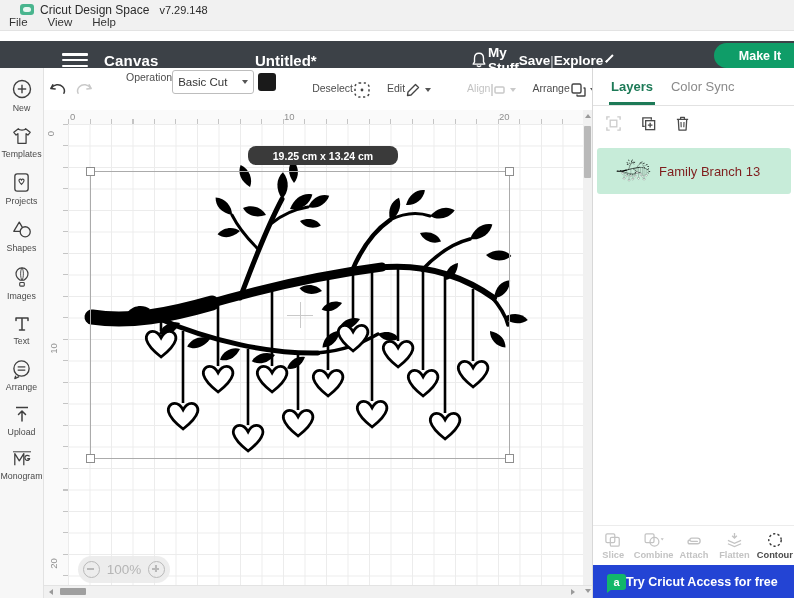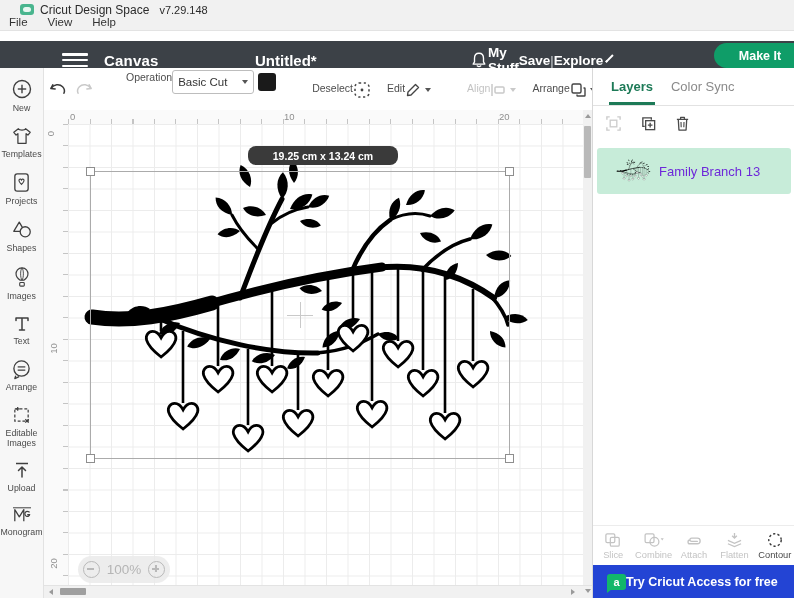--- a/index.html
+++ b/index.html
@@ -93,25 +93,25 @@
   
   .rightpanel{left:592px;top:68px;width:202px;height:530px;background:#fff;border-left:1px solid #d8d8d8;box-sizing:border-box;}
   .rp-tabs{left:0;top:0;width:202px;height:37px;border-bottom:1px solid #e2e2e2;display:flex;align-items:center;}
   .rp-tab{font-size:13px;color:#8a8a8a;margin-left:18px;cursor:pointer;height:37px;display:flex;align-items:center;position:relative;}
   .rp-tab.active{color:#1d7a57;font-weight:bold;}
   .rp-tab.active::after{content:"";position:absolute;left:-2px;right:-2px;bottom:0;height:3px;background:#1d7a57;}
   .rp-iconrow{left:0;top:37px;width:202px;height:36px;display:flex;align-items:center;gap:18px;padding-left:12px;box-sizing:border-box;}
   .rp-iconbtn{cursor:pointer;display:flex;align-items:center;}
   .layer-row{left:4px;top:80px;width:194px;height:46px;background:#c7ecd9;border-radius:3px;display:flex;align-items:center;cursor:pointer;}
   .layer-thumb{margin-left:20px;width:32px;height:22px;}
-  .layer-name{margin-left:10px;font-size:13px;color:#6d28d9;}
+  .layer-name{margin-left:10px;font-size:13px;color:#7f1d1d;}
   .blank-row{left:0;top:417px;width:202px;height:40px;background:#f3f3f3;display:flex;align-items:center;}
   .blank-thumb{margin-left:12px;width:38px;height:26px;background:#fff;border:1px solid #c9c9c9;box-sizing:border-box;}
   .blank-label{margin-left:14px;font-size:12px;color:#666;}
-  .ops-row{left:0;top:457px;width:202px;height:40px;background:#fff;border-top:1px solid #ececec;display:flex;}
+  .ops-row{left:0;top:457px;width:202px;height:40px;background:#fff;border-top:1px solid #ececec;display:flex;font-weight:bold;}
   .op-item{flex:1;display:flex;flex-direction:column;align-items:center;justify-content:center;gap:2px;cursor:pointer;}
   .op-item .op-label{font-size:9.3px;color:#c3c3c3;}
   .op-item.enabled .op-label{color:#4a4a4a;}
   .banner{left:0;top:497px;width:202px;height:33px;background:#2344d4;display:flex;align-items:center;cursor:pointer;}
   .banner-logo{margin-left:14px;width:19px;height:16px;background:#12b76a;border-radius:3px 3px 3px 0;
                color:#fff;font-size:11px;font-weight:bold;display:flex;align-items:center;justify-content:center;position:relative;}
   .banner-logo::after{content:"";position:absolute;left:0;bottom:-3px;width:0;height:0;border-top:4px solid #12b76a;border-right:5px solid transparent;}
   .banner-text{color:#ffffff;font-size:12.5px;font-weight:bold;}
   svg{overflow:visible;}
 </style>
@@ -291,28 +291,20 @@
     <span class="sb-label">Text</span>
   </div>
   <div class="sb-item">
     <svg width="21" height="20" viewBox="0 0 22 21">
         <circle cx="11" cy="10" r="8" fill="none" stroke="#3f3f3f" stroke-width="1.4"></circle>
         <path d="M5 17.5 L4 20.5 L8.5 18.5" fill="none" stroke="#3f3f3f" stroke-width="1.4" stroke-linejoin="round"></path>
         <line x1="7" y1="8.3" x2="15" y2="8.3" stroke="#3f3f3f" stroke-width="1.3"></line>
         <line x1="7" y1="11.7" x2="15" y2="11.7" stroke="#3f3f3f" stroke-width="1.3"></line>
       </svg>
     <span class="sb-label">Arrange</span>
-  </div>
-  <div class="sb-item">
-    <svg width="21" height="20" viewBox="0 0 22 21">
-        <rect x="4" y="4" width="14" height="13" fill="none" stroke="#3f3f3f" stroke-width="1.3" stroke-dasharray="3 2"></rect>
-        <path d="M7 2 L7 6 M5 4 L9 4" stroke="#3f3f3f" stroke-width="1.3"></path>
-        <path d="M15 15 L18.5 18.5 M18.5 15 L15 18.5" stroke="#3f3f3f" stroke-width="1.3"></path>
-      </svg>
-    <span class="sb-label">Editable Images</span>
   </div>
   <div class="sb-item">
     <svg width="18" height="19" viewBox="0 0 18 19">
         <line x1="3" y1="2.5" x2="15" y2="2.5" stroke="#3f3f3f" stroke-width="1.5"></line>
         <path d="M9 16 L9 6 M5.5 9.5 L9 6 L12.5 9.5" fill="none" stroke="#3f3f3f" stroke-width="1.5" stroke-linecap="round" stroke-linejoin="round"></path>
       </svg>
     <span class="sb-label">Upload</span>
   </div>
   <div class="sb-item">
     <svg width="20" height="18" viewBox="0 0 22 20">

